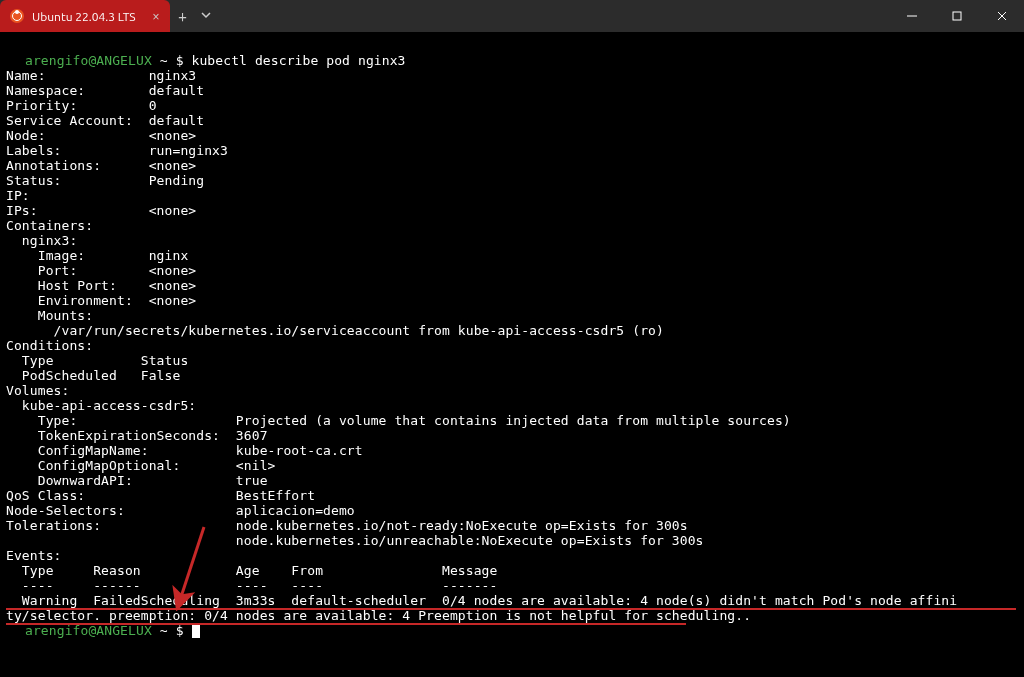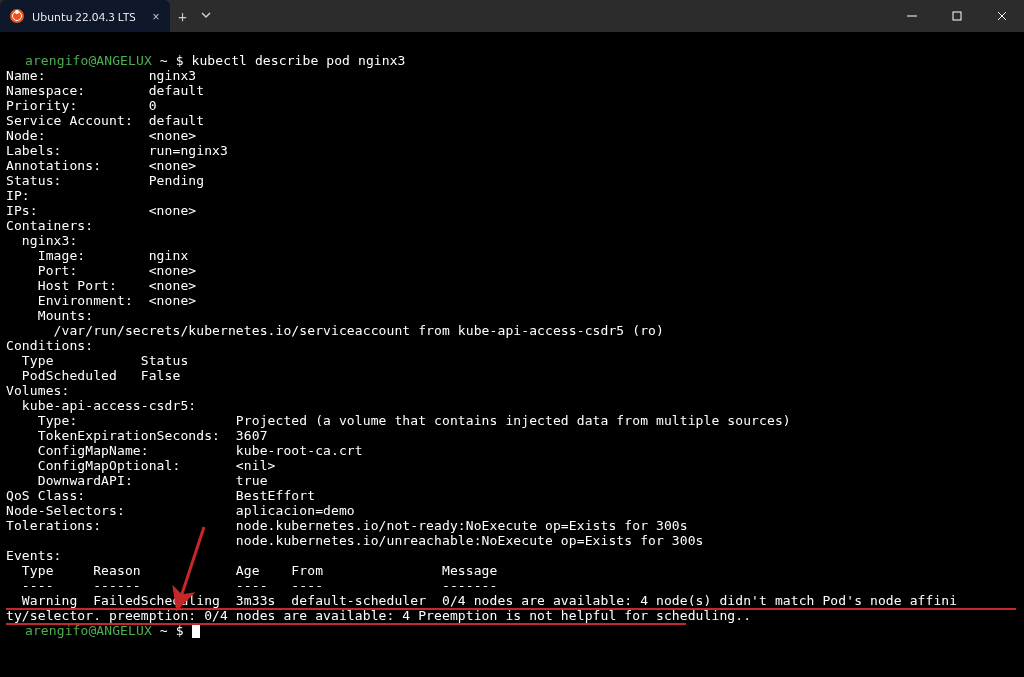--- a/index.html
+++ b/index.html
@@ -21,21 +21,21 @@
       color: #ddd;
       font-family: 'Ubuntu', 'Segoe UI', sans-serif;
       font-size: 12px;
     }
     .titlebar-left {
       display: flex;
       align-items: center;
       height: 100%;
     }
     .tab {
-      background: #0f172a;
+      background: #b91c1c;
       height: 100%;
       display: flex;
       align-items: center;
       padding: 0 8px 0 10px;
       gap: 8px;
       border-top-left-radius: 6px;
       border-top-right-radius: 6px;
       min-width: 170px;
       position: relative;
     }

